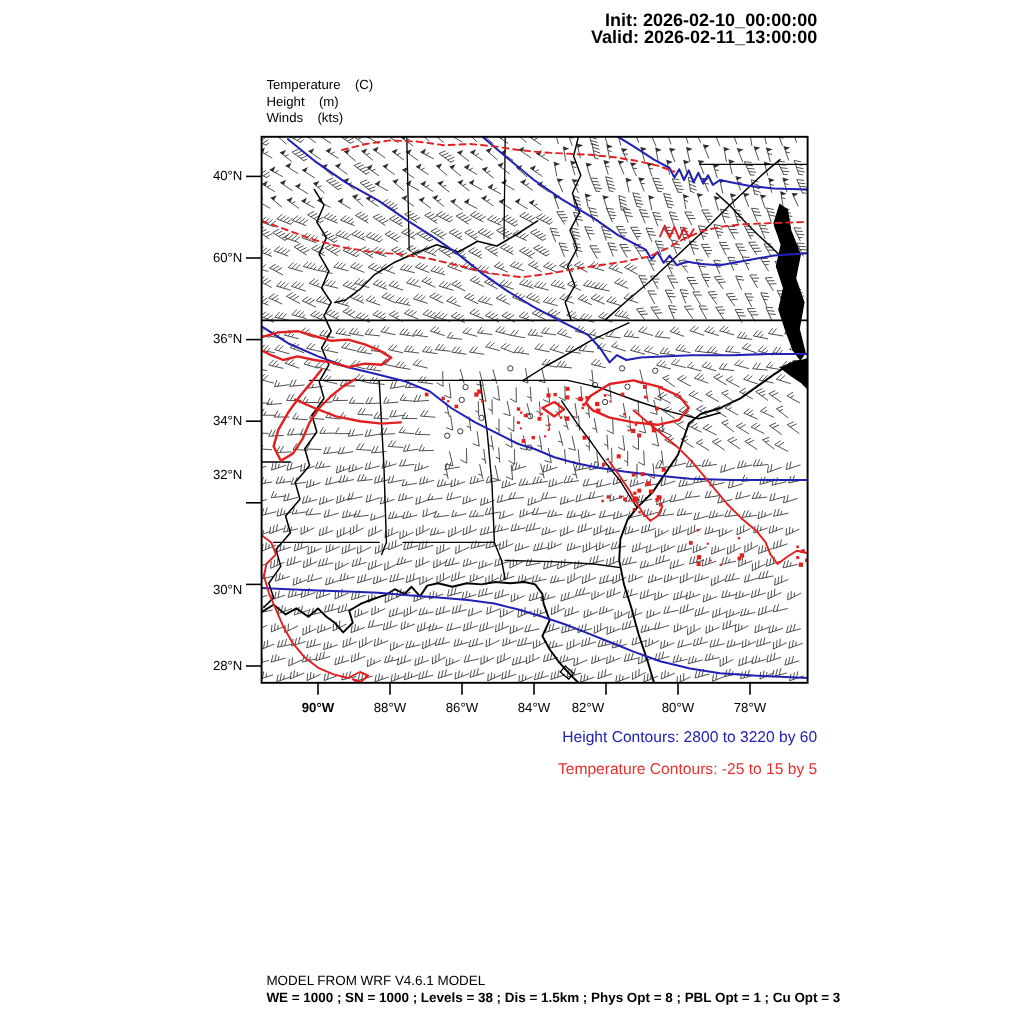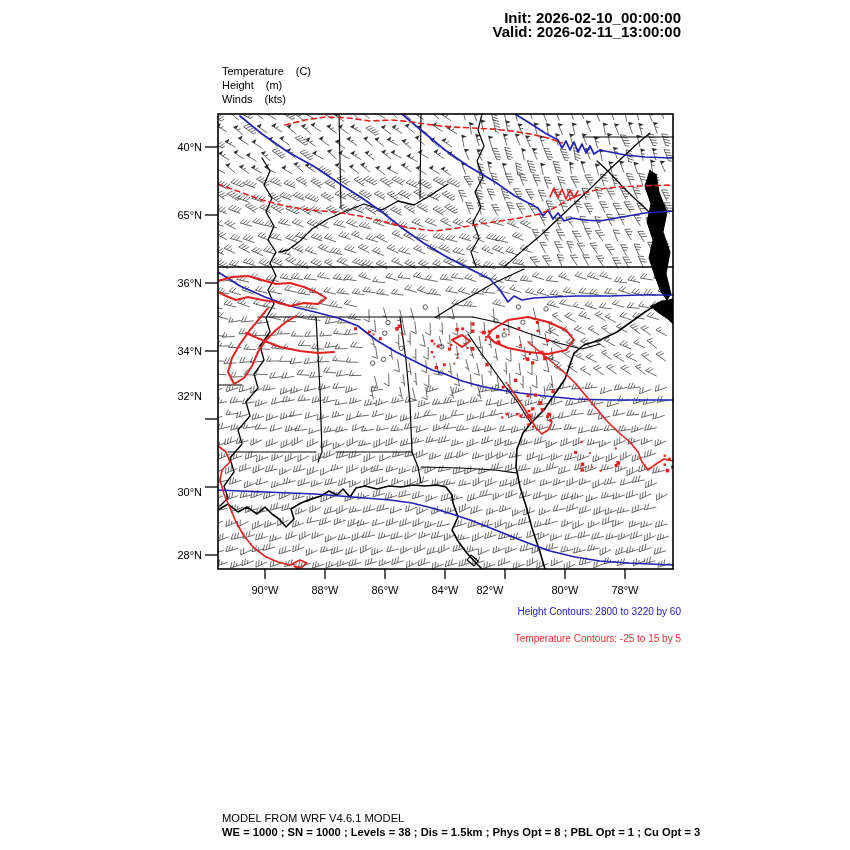--- a/index.html
+++ b/index.html
@@ -8,21 +8,21 @@
   #mapsvg{position:absolute;left:0;top:0;}
   .title{position:absolute;left:368px;top:5px;transform:translateX(-50%);
          font-size:17.5px;font-weight:bold;white-space:nowrap;}
   .initblk{position:absolute;right:169px;top:11px;text-align:right;
            font-size:15px;font-weight:bold;line-height:13.5px;white-space:nowrap;}
   .legend{position:absolute;left:222px;top:64px;font-size:11px;line-height:14px;}
   .legend .unit{margin-left:12px;}
   .axis-label{position:absolute;font-size:11px;line-height:13px;}
   .lat-label{width:58px;text-align:right;}
   .lon-label{width:60px;text-align:center;}
-  .cap{position:absolute;right:169px;font-size:10px;white-space:nowrap;}
+  .cap{position:absolute;right:169px;font-size:13px;white-space:nowrap;}
   .cap-h{top:606px;color:#2121b4;}
   .cap-t{top:633px;color:#e82222;}
   .foot{position:absolute;left:222px;font-size:11.2px;white-space:nowrap;}
   .foot1{top:812px;}
   .foot2{top:826px;font-weight:bold;}
 </style>
 </head>
 <body>
 
 <div class="page">
@@ -1485,27 +1485,27 @@
         <line x1="385" y1="569" x2="385" y2="579" stroke="#000" stroke-width="1.3"></line>
         <line x1="445" y1="569" x2="445" y2="579" stroke="#000" stroke-width="1.3"></line>
         <line x1="505" y1="569" x2="505" y2="579" stroke="#000" stroke-width="1.3"></line>
         <line x1="565" y1="569" x2="565" y2="579" stroke="#000" stroke-width="1.3"></line>
         <line x1="625" y1="569" x2="625" y2="579" stroke="#000" stroke-width="1.3"></line>
       </g>
     </svg>
 
   <div id="axislabels">
       <div class="axis-label lat-label" style="left: 144px; top: 140.5px;">40°N</div>
-      <div class="axis-label lat-label" style="left: 144px; top: 208.5px;">65°N</div>
+      <div class="axis-label lat-label" style="left: 144px; top: 208.5px;">60°N</div>
       <div class="axis-label lat-label" style="left: 144px; top: 276.5px;">36°N</div>
       <div class="axis-label lat-label" style="left: 144px; top: 344.5px;">34°N</div>
       <div class="axis-label lat-label" style="left: 144px; top: 390px;">32°N</div>
       <div class="axis-label lat-label" style="left: 144px; top: 486px;">30°N</div>
       <div class="axis-label lat-label" style="left: 144px; top: 548.5px;">28°N</div>
-      <div class="axis-label lon-label" style="left: 235px; top: 584px;">90°W</div>
+      <div class="axis-label lon-label" style="left: 235px; top: 584px; font-weight: bold;">90°W</div>
       <div class="axis-label lon-label" style="left: 295px; top: 584px;">88°W</div>
       <div class="axis-label lon-label" style="left: 355px; top: 584px;">86°W</div>
       <div class="axis-label lon-label" style="left: 415px; top: 584px;">84°W</div>
       <div class="axis-label lon-label" style="left: 460px; top: 584px;">82°W</div>
       <div class="axis-label lon-label" style="left: 535px; top: 584px;">80°W</div>
       <div class="axis-label lon-label" style="left: 595px; top: 584px;">78°W</div>
     </div>
 
   <div class="cap cap-h" style="color: rgb(33, 33, 180);">Height Contours: 2800 to 3220 by 60</div>
   <div class="cap cap-t" style="color: rgb(232, 48, 48); text-align: center;">Temperature Contours: -25 to 15 by 5</div>

